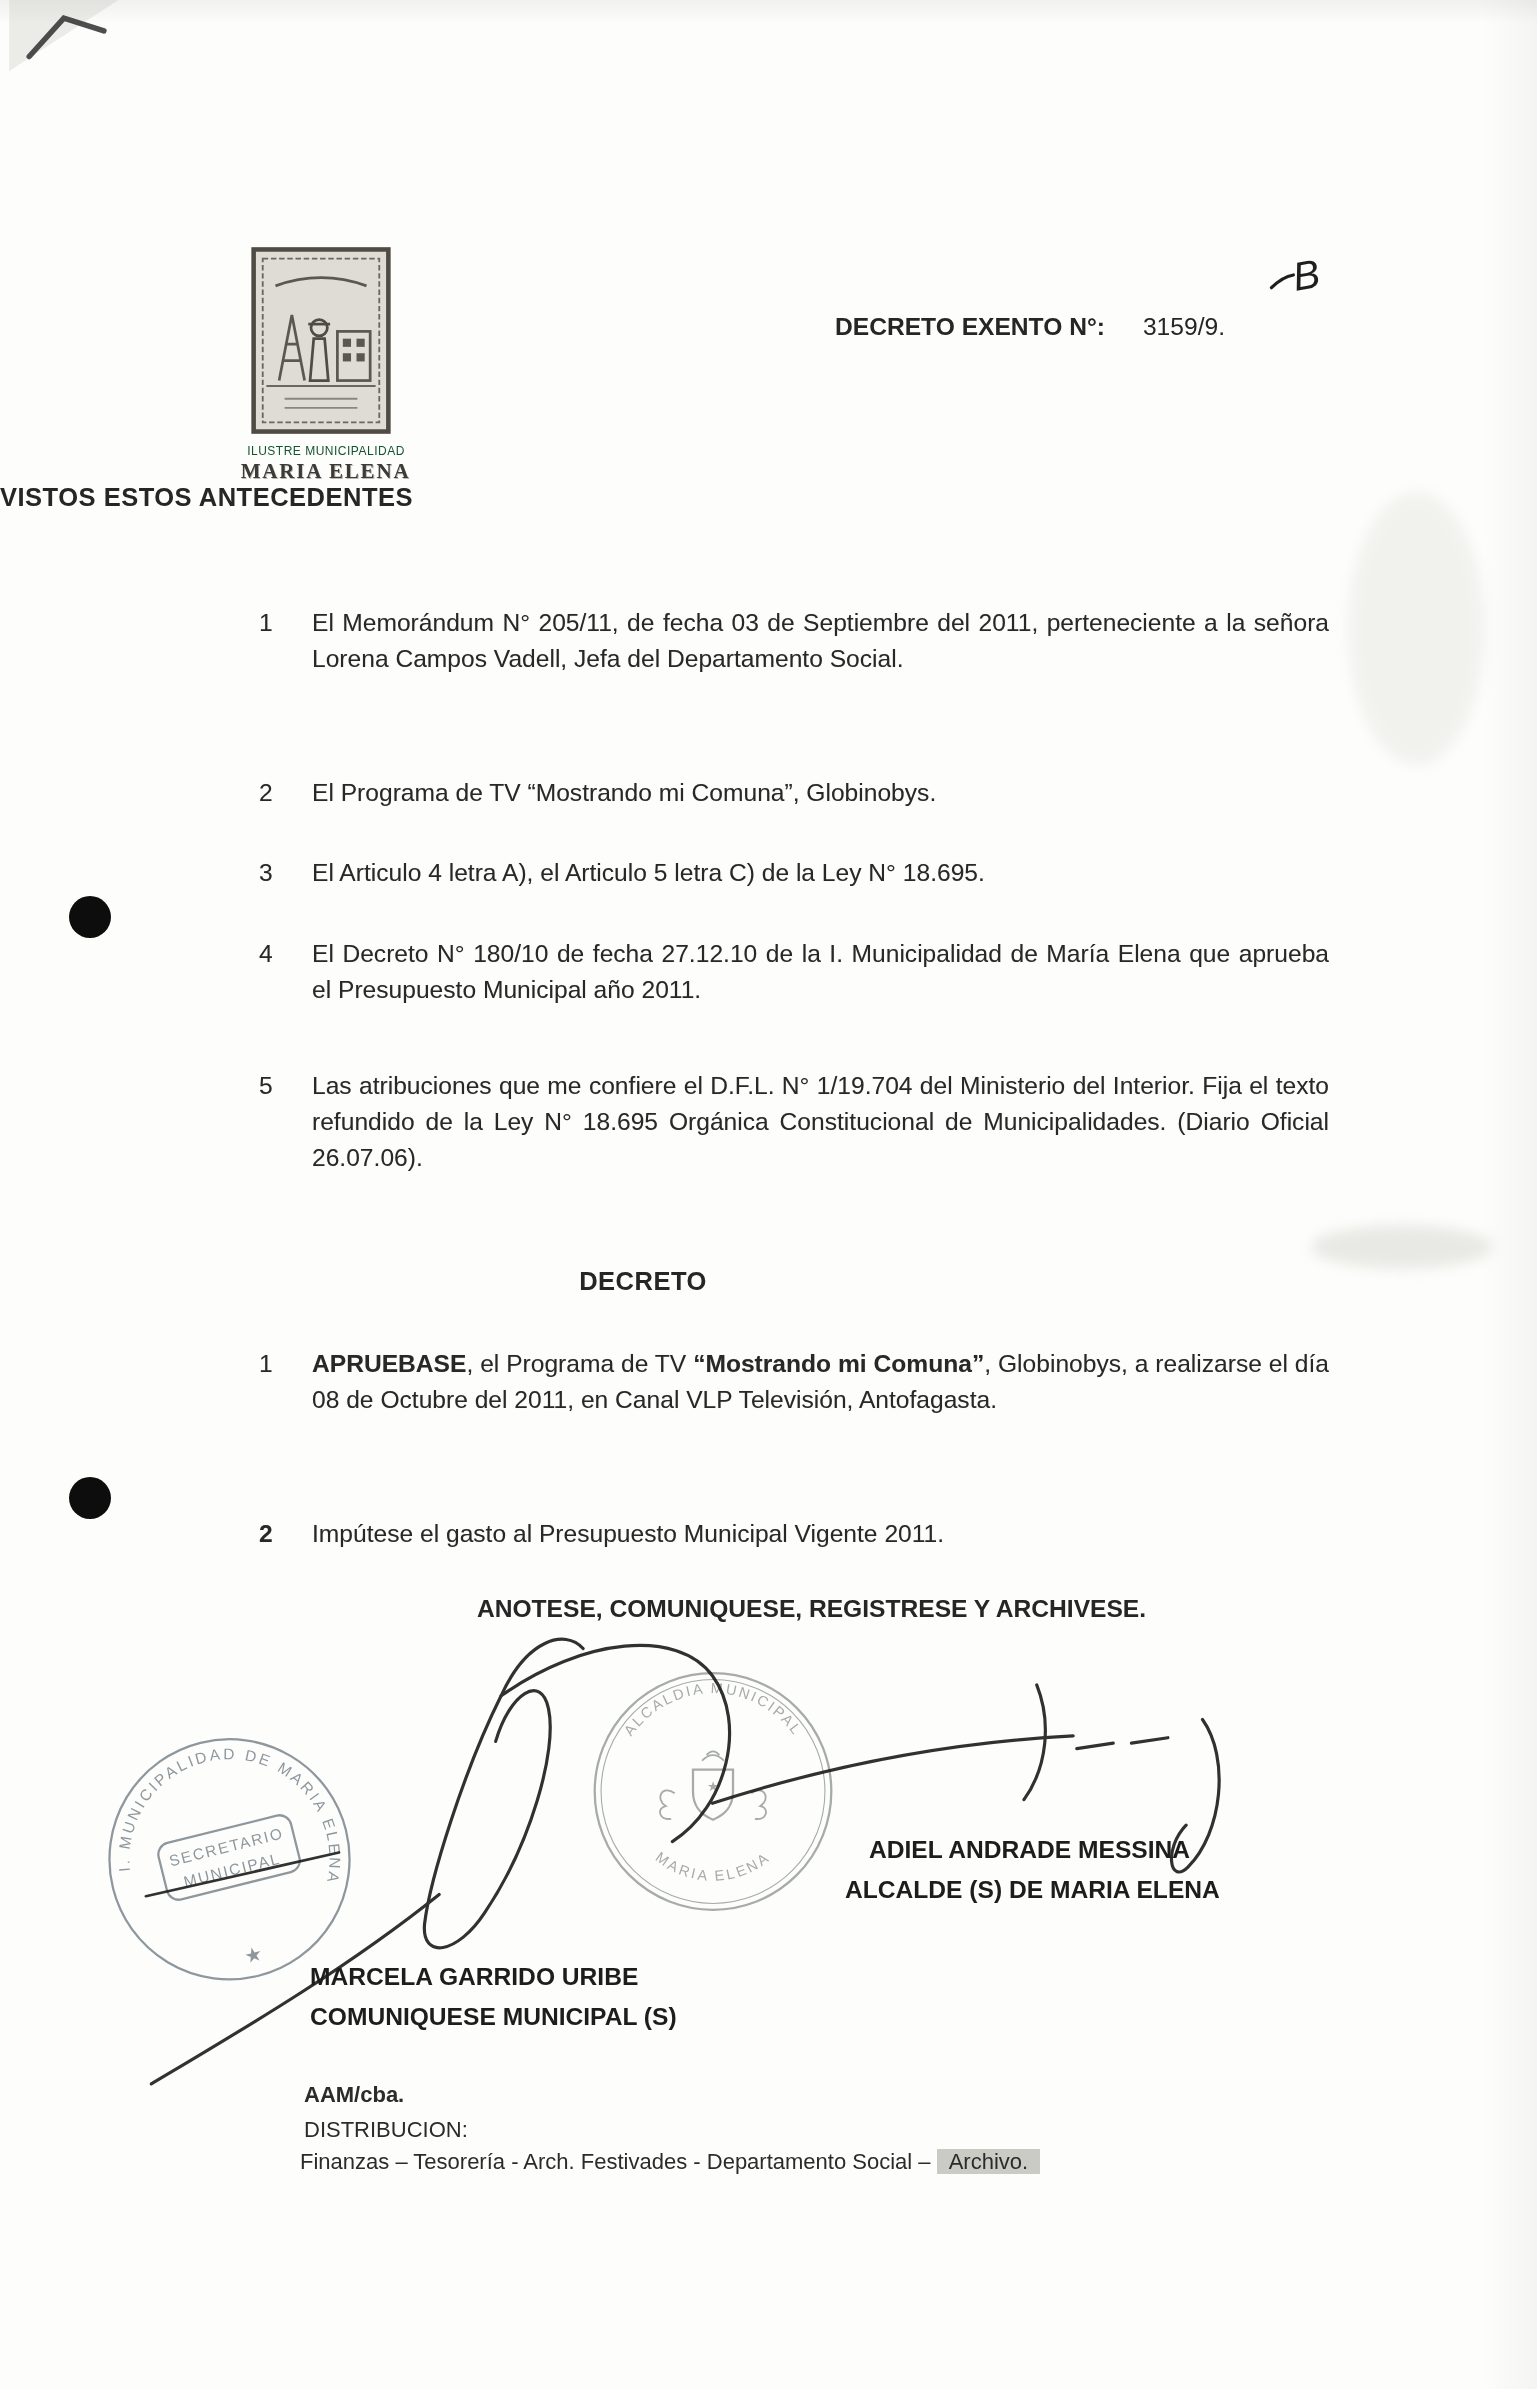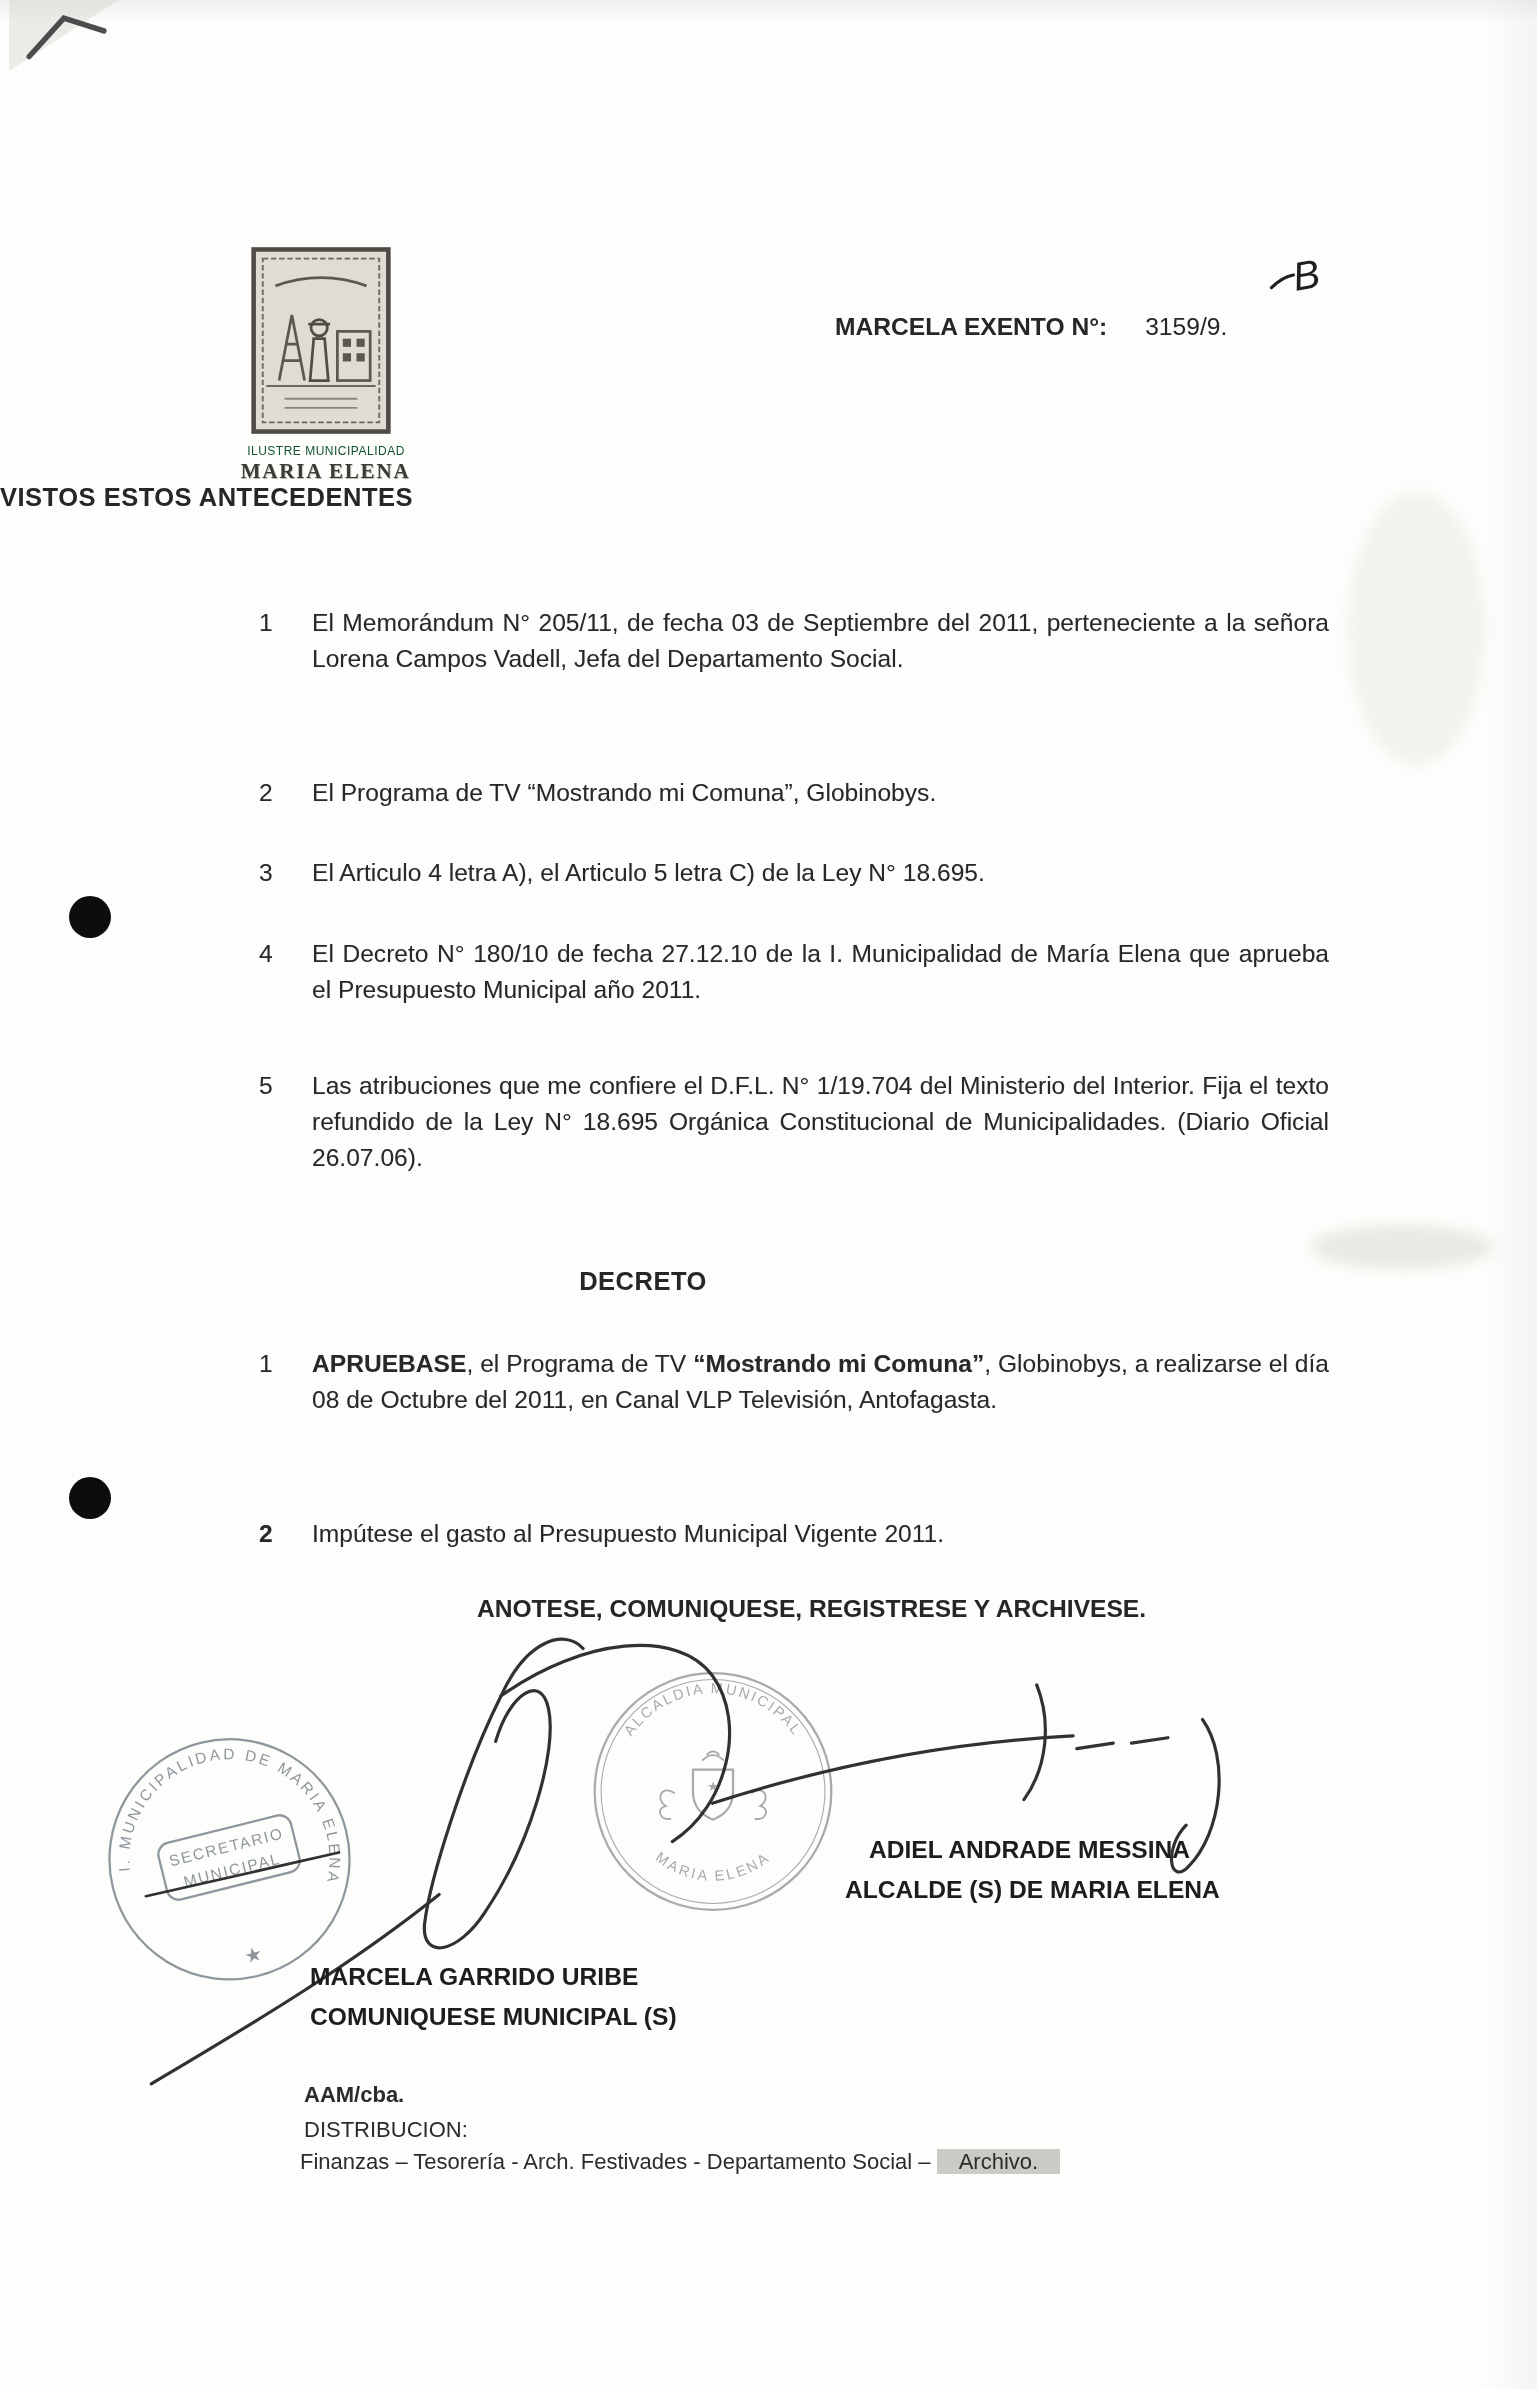--- a/index.html
+++ b/index.html
@@ -47,21 +47,21 @@
   .item .num { width:53px; flex:0 0 53px; }
   .item .txt { flex:1; text-align:justify; }
   .item .txt.nojust { text-align:left; }
 
   .decreto-title { left:0; top:1267px; width:1286px; text-align:center; font-size:25.5px; font-weight:bold; letter-spacing:0.5px; }
   .closing-line { left:259px; top:1595px; width:1105px; text-align:center; font-size:24.6px; font-weight:bold; }
 
   
   .sig-name { font-size:24.6px; font-weight:bold; color:#1d1d1d; }
   .stamp-svg { opacity:.9; }
-  .highlight { background:#cbcbc6; padding:0 22px; }
+  .highlight { background:#cbcbc6; padding:0 12px; }
 </style>
 </head>
 <body>
 
 <div class="abs edge-shade"></div>
 
 <svg class="abs" style="left:9px; top:0;" width="137" height="82" viewBox="0 0 150 90">
   <polygon points="0,0 120,0 0,78" fill="#c9c9c3" opacity="0.35"></polygon>
   <path d="M22,62 L60,20 L104,34" stroke="#2f2f2f" stroke-width="6" fill="none" stroke-linecap="round" opacity="0.85"></path>
 </svg>
@@ -97,21 +97,21 @@
 
 <div class="abs hand-mark">
   <svg width="73" height="64" viewBox="0 0 80 70">
     <path d="M6,38 Q18,26 30,24" stroke="#1f1f1f" stroke-width="3.5" fill="none" stroke-linecap="round"></path>
   </svg>
   <span class="abs" style="left:27px; top:0; font-size:40px; font-style:italic; transform:rotate(-10deg); color:#1f1f1f;">B</span>
 </div>
 
 <div class="abs decree-header">
   <div>
-    <span class="bold">MARCELA EXENTO  N°:</span><span class="val">3159/9.</span>
+    <span class="bold">DECRETO EXENTO  N°:</span><span class="val">3159/9.</span>
   </div>
 </div>
 
 <div class="abs section-title">VISTOS ESTOS ANTECEDENTES</div>
 
 <div class="abs item doc-text" style="top:605px;">
   <span class="num">1</span>
   <div class="txt">El Memorándum N° 205/11, de fecha 03 de Septiembre del 2011, perteneciente a la señora Lorena Campos Vadell, Jefa del Departamento Social.</div>
 </div>
 <div class="abs item doc-text" style="top:775px;">

